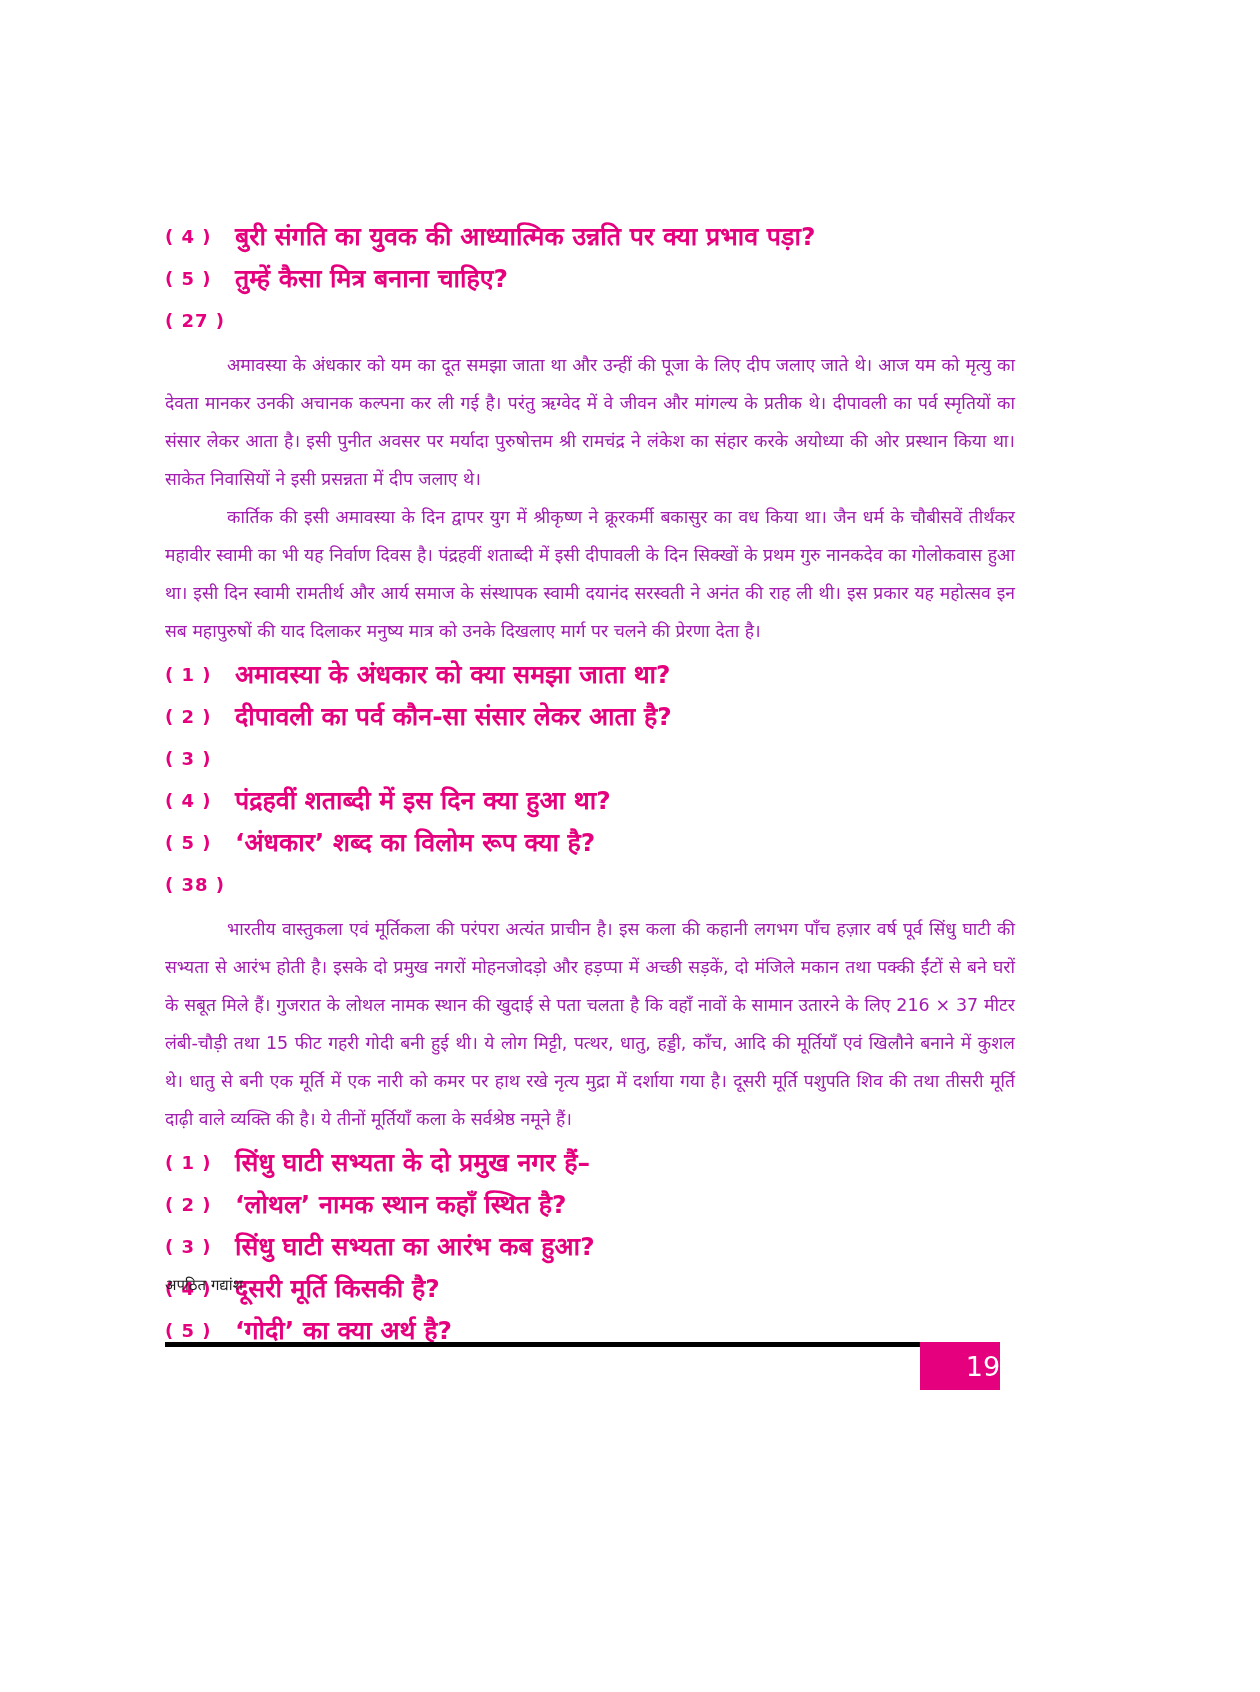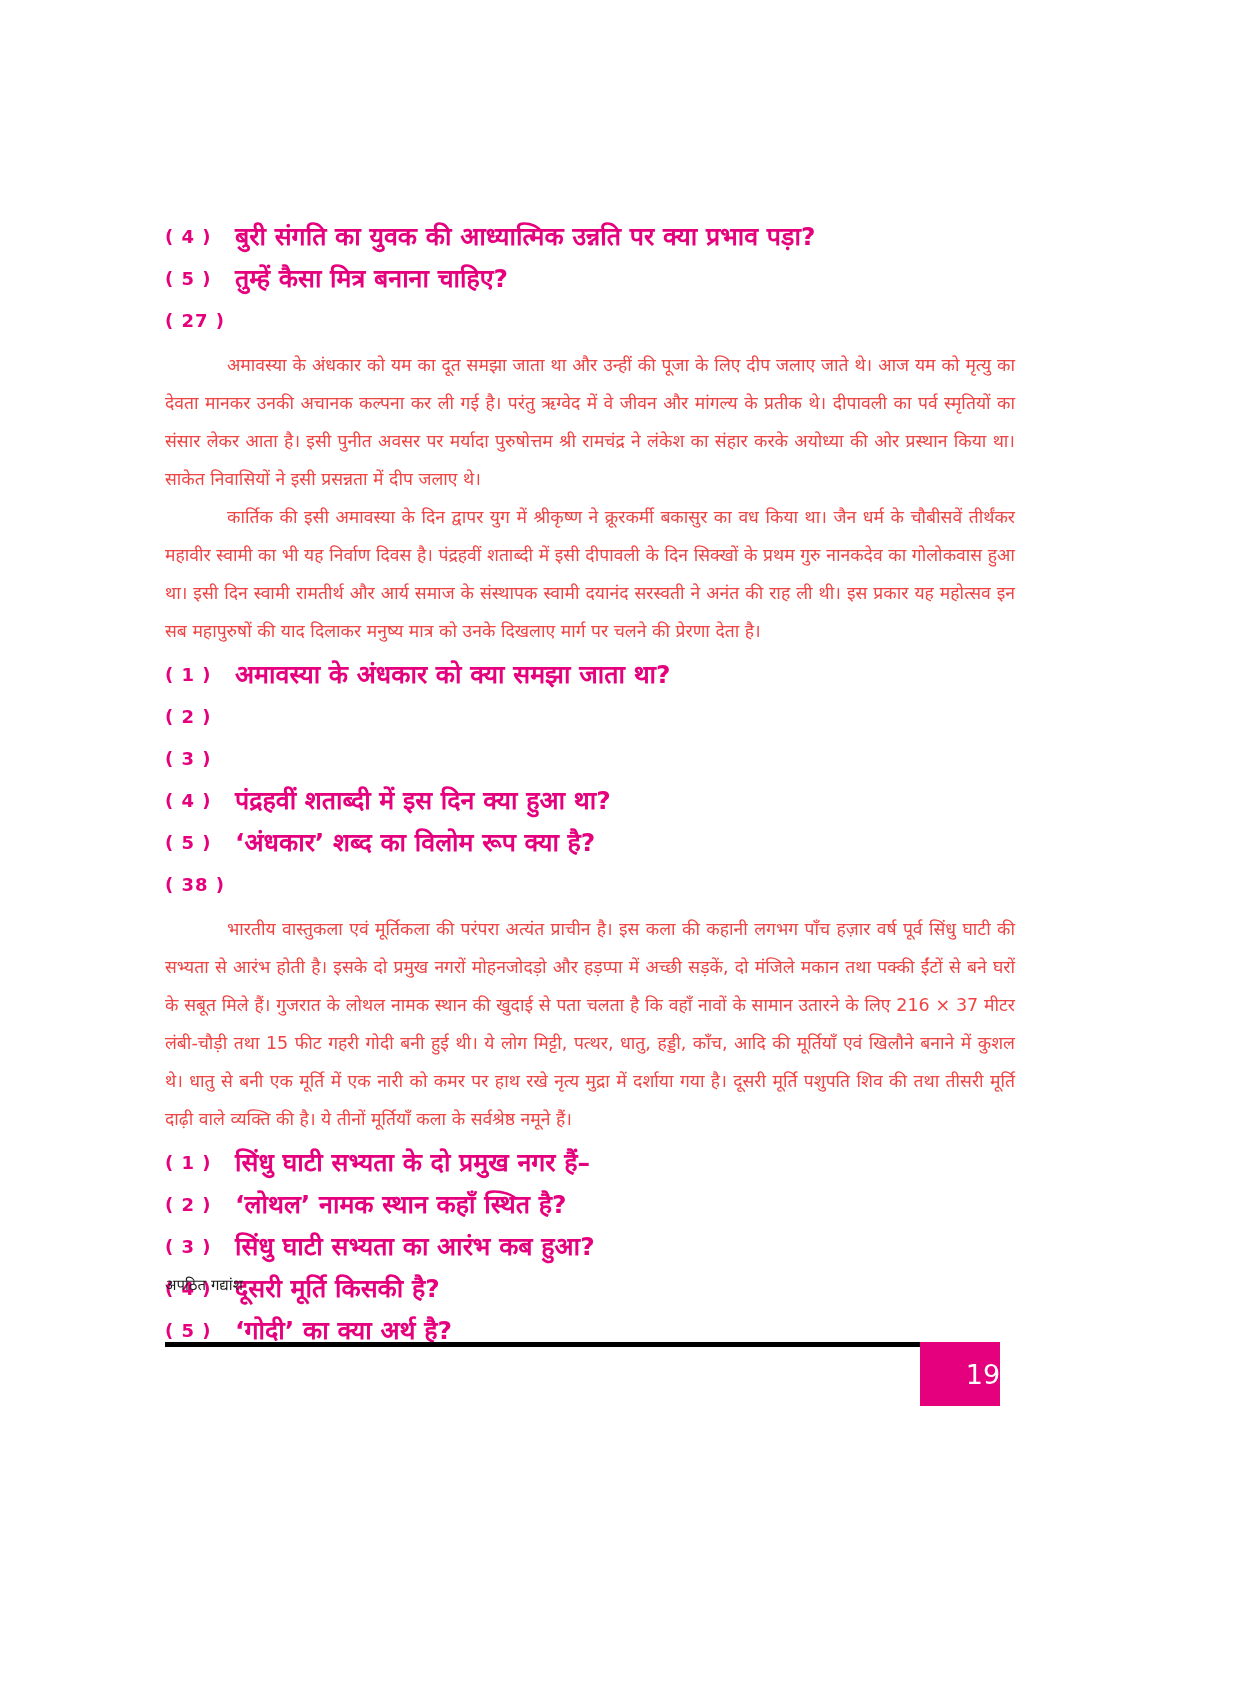--- a/index.html
+++ b/index.html
@@ -44,21 +44,21 @@
     font-size: 18px;
     margin: 4px 0 10px 0;
     line-height: 30px;
     letter-spacing: 1px;
   }
   .para {
     font-size: 17.5px;
     line-height: 38px;
     text-align: justify;
     text-indent: 62px;
-    color: #ef4444;
+    color: #a21caf;
   }
   .q-list { margin: 10px 0 4px 0; }
   .footer-bar {
     position: absolute;
     left: 165px;
     top: 1342px;
     width: 835px;
     height: 5px;
     background: #000000;
   }
@@ -67,21 +67,21 @@
     left: 165px;
     top: 1274px;
     font-size: 15px;
     color: #1b1b1b;
   }
   .page-badge {
     position: absolute;
     left: 920px;
     top: 1342px;
     width: 80px;
-    height: 64px;
+    height: 48px;
     background: var(--accent, #e5007d);
     color: #ffffff;
     display: flex;
     align-items: center;
     justify-content: center;
     font-size: 27px;
     padding-left: 46px;
   }
 </style>
 </head>
@@ -102,20 +102,21 @@
   <p class="para">अमावस्या के अंधकार को यम का दूत समझा जाता था और उन्हीं की पूजा के लिए दीप जलाए जाते थे। आज यम को मृत्यु का देवता मानकर उनकी अचानक कल्पना कर ली गई है। परंतु ऋग्वेद में वे जीवन और मांगल्य के प्रतीक थे। दीपावली का पर्व स्मृतियों का संसार लेकर आता है। इसी पुनीत अवसर पर मर्यादा पुरुषोत्तम श्री रामचंद्र ने लंकेश का संहार करके अयोध्या की ओर प्रस्थान किया था। साकेत निवासियों ने इसी प्रसन्नता में दीप जलाए थे।</p>
   <p class="para">कार्तिक की इसी अमावस्या के दिन द्वापर युग में श्रीकृष्ण ने क्रूरकर्मी बकासुर का वध किया था। जैन धर्म के चौबीसवें तीर्थंकर महावीर स्वामी का भी यह निर्वाण दिवस है। पंद्रहवीं शताब्दी में इसी दीपावली के दिन सिक्खों के प्रथम गुरु नानकदेव का गोलोकवास हुआ था। इसी दिन स्वामी रामतीर्थ और आर्य समाज के संस्थापक स्वामी दयानंद सरस्वती ने अनंत की राह ली थी। इस प्रकार यह महोत्सव इन सब महापुरुषों की याद दिलाकर मनुष्य मात्र को उनके दिखलाए मार्ग पर चलने की प्रेरणा देता है।</p>
 
   <div class="q-list">
     <div class="q-row">
       <span class="q-num">( 1 )</span>
       <span class="q-text">अमावस्या के अंधकार को क्या समझा जाता था?</span>
     </div>
     <div class="q-row">
       <span class="q-num">( 2 )</span>
+      <span class="q-text">दीपावली का पर्व कौन-सा संसार लेकर आता है?</span>
     </div>
     <div class="q-row">
       <span class="q-num">( 3 )</span>
     </div>
     <div class="q-row">
       <span class="q-num">( 4 )</span>
       <span class="q-text">पंद्रहवीं शताब्दी में इस दिन क्या हुआ था?</span>
     </div>
     <div class="q-row">
       <span class="q-num">( 5 )</span>

